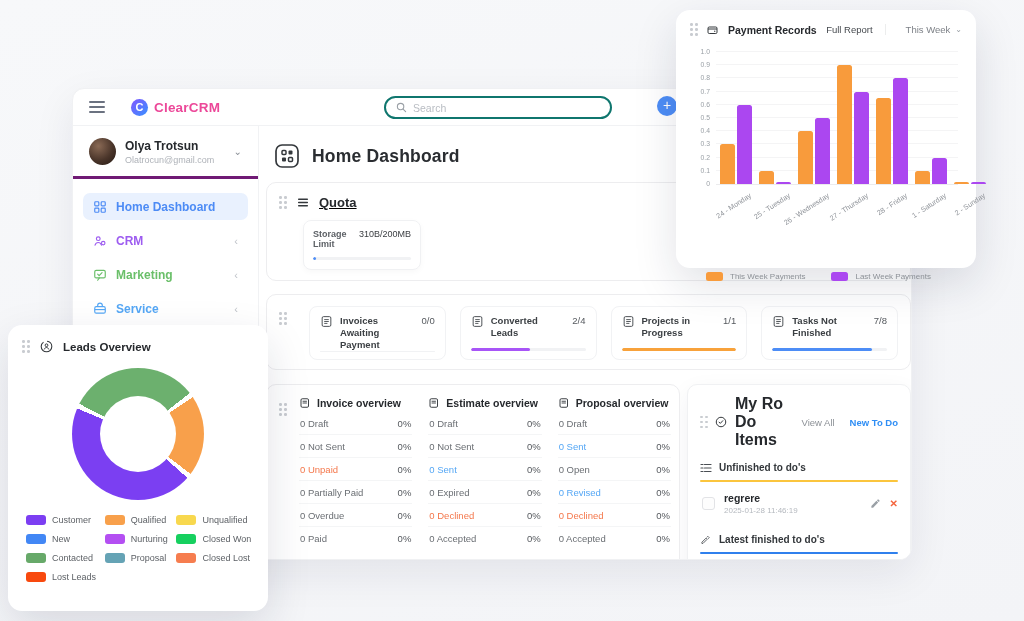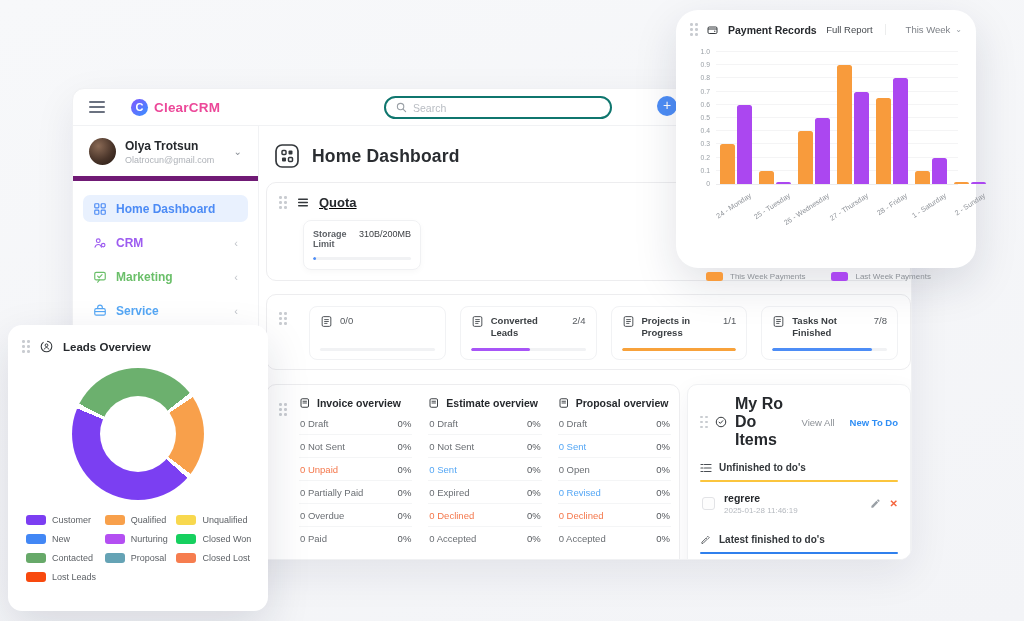--- a/index.html
+++ b/index.html
@@ -26,21 +26,21 @@
     gap:6px; padding:0 10px; background:#fff; }
   .search-box input { border:none; outline:none; font-size:10.5px; color:#555; width:160px;
     font-family:"Liberation Sans",sans-serif; background:transparent; }
   .search-box input::placeholder { color:#b9bdc3; }
   .plus-btn { position:absolute; left:584px; top:7px; width:20px; height:20px; border-radius:50%;
     background:#4d8df6; color:#fff; font-size:14px; line-height:18px; text-align:center; cursor:pointer; }
 
   .win-body { display:flex; height:434px; }
   .sidebar { width:186px; border-right:1px solid #f1f2f4; flex-shrink:0; }
   .profile { display:flex; align-items:center; padding:12px 14px 11px 16px;
-    border-bottom:5px solid #701a75; position:relative; cursor:pointer; }
+    border-bottom:3px solid #701a75; position:relative; cursor:pointer; }
   .avatar { width:27px; height:27px; border-radius:50%;
     background:radial-gradient(circle at 35% 30%,#8a6a55 0%,#4a352a 55%,#241812 100%); flex-shrink:0; }
   .profile-text { margin-left:9px; }
   .profile-name { font-size:12px; font-weight:bold; color:#26292d; }
   .profile-email { font-size:9px; color:#aeb2b8; margin-top:2px; }
   .profile-chevron { position:absolute; right:16px; color:#8a8f96; font-size:10px; }
   .nav { padding:14px 10px; }
   .nav-item { display:flex; align-items:center; gap:9px; height:27px; padding:0 10px;
     border-radius:7px; font-size:12px; font-weight:bold; margin-bottom:7px; cursor:pointer; position:relative; }
   .nav-item.active { background:#e9f1fe; }
@@ -101,21 +101,21 @@
     font-size:9px; color:#6b6f75; text-align:center; line-height:12px; cursor:pointer; flex-shrink:0; }
   .todo-info { flex:1; }
   .todo-name { font-size:10.5px; font-weight:bold; color:#26292d; }
   .todo-date { font-size:8px; color:#b5b9bf; margin-top:2px; }
   .todo-actions { display:flex; gap:9px; align-items:center; }
   .todo-x { color:#f4653e; font-size:10px; font-weight:bold; cursor:pointer; }
   .icon-btn { cursor:pointer; }
 
   
   .payment-card { position:absolute; left:676px; top:10px; width:300px; height:258px;
-    background:#fff; border-radius:22px; box-shadow:0 16px 44px rgba(20,30,60,.13); padding:13px 14px 0; }
+    background:#fff; border-radius:14px; box-shadow:0 16px 44px rgba(20,30,60,.13); padding:13px 14px 0; }
   .pay-head { display:flex; align-items:center; gap:8px; }
   .pay-title { font-size:10.5px; font-weight:bold; color:#26292d; flex:1; margin-left:1px; }
   .full-report { font-size:9.5px; color:#45494e; cursor:pointer; padding-right:12px; border-right:1px solid #eceded; }
   .range-select { font-size:9.5px; color:#7d8187; margin-left:12px; cursor:pointer; display:flex; gap:5px; align-items:center; }
   .chart { position:relative; height:182px; margin-top:12px; }
   .plot { position:absolute; left:26px; right:4px; top:4px; height:132px; }
   .gridline { position:absolute; left:0; right:0; height:1px; background:#f4f4f5; }
   .gridline.base { background:#ebebed; }
   .ytick { position:absolute; left:0; width:20px; text-align:right; font-size:6.8px; color:#9aa0a6; }
   .bar { position:absolute; bottom:0; border-radius:2.5px 2.5px 0 0; }
@@ -290,20 +290,21 @@
             </div>
           <div class="stats-row" id="stats-row">
               <div class="stat-card">
                 <div class="stat-top">
                   <span>
                     <svg width="13" height="13" viewBox="0 0 24 24">
                       <rect x="4" y="3" width="16" height="18" rx="2.5" fill="none" stroke="#4a4e53" stroke-width="1.8"></rect>
                       <path d="M8.5 8.5h7M8.5 12h7M8.5 15.5h4.5" stroke="#4a4e53" stroke-width="1.7" stroke-linecap="round"></path>
                     </svg>
                   </span>
+                  <div class="stat-label">Invoices Awaiting Payment</div>
                   <div class="stat-value">0/0</div>
                 </div>
                 <div class="stat-track">
                   <div class="stat-fill" style="width: 0%; background: rgb(236, 236, 238);"></div>
                 </div>
               </div>
               <div class="stat-card">
                 <div class="stat-top">
                   <span>
                     <svg width="13" height="13" viewBox="0 0 24 24">

